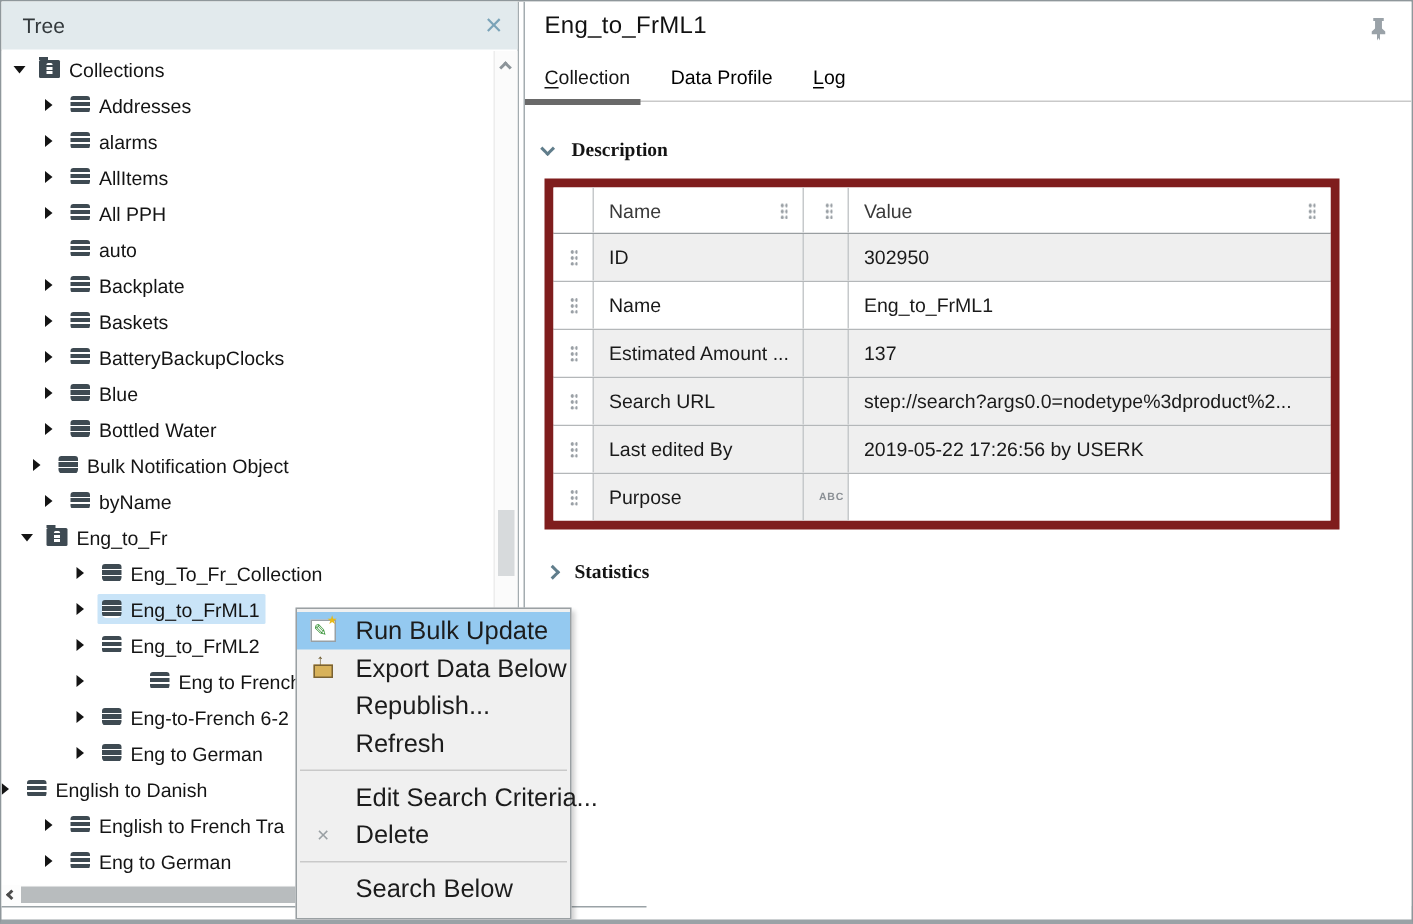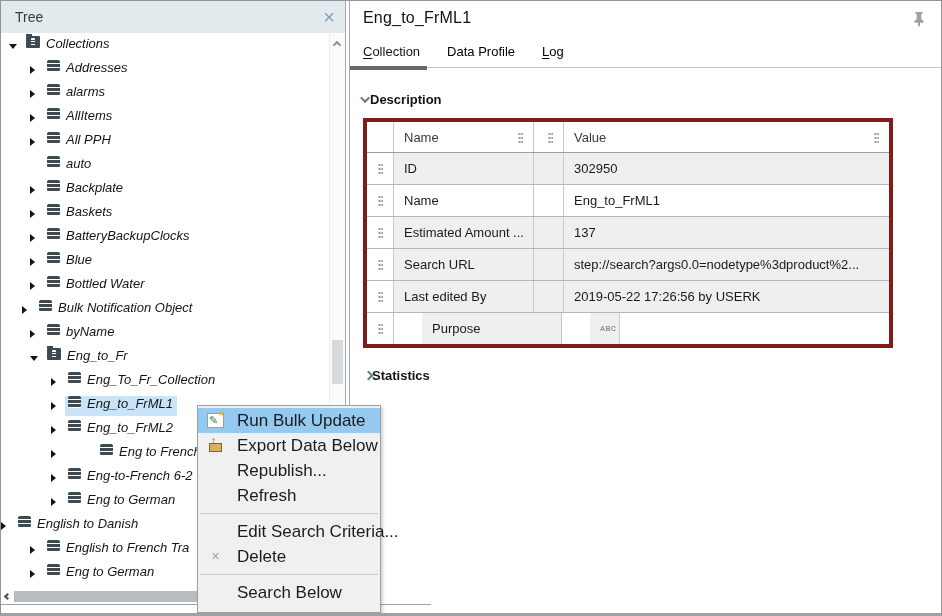--- a/index.html
+++ b/index.html
@@ -14,21 +14,21 @@
   .tree-header { position:absolute; left:0; top:0; right:0; height:32px; background:#e2eaed;
                  display:flex; align-items:center; justify-content:space-between; padding:0 10px 0 14px; }
   .tree-title { font-size:14px; color:#33393c; }
   .close-icon { font-size:20px; line-height:16px; color:#7aa3b8; cursor:pointer; }
   .tree-body { position:absolute; left:0; top:33px; right:16px; bottom:14px; overflow:hidden; background:#fff; }
   .tree-item { height:24px; display:flex; align-items:center; white-space:nowrap; }
   .arrow { width:14px; height:10px; display:inline-flex; align-items:center; flex:0 0 14px; }
   .arrow i { display:block; width:0; height:0; }
   .arrow.collapsed i { border-left:5px solid #141414; border-top:4px solid transparent; border-bottom:4px solid transparent; }
   .arrow.expanded i { border-top:5px solid #141414; border-left:4px solid transparent; border-right:4px solid transparent; }
-  .twrap { display:inline-flex; align-items:flex-start; height:20px; padding:0 4px 0 3px; border-radius:1px;font-style:italic; }
+  .twrap { display:inline-flex; align-items:center; height:20px; padding:0 4px 0 3px; border-radius:1px; }
   .twrap.selected { background:#c9e4f8; }
   .ticon { flex:0 0 auto; margin-right:6px; }
   .db-icon { width:13px; height:12px; border-radius:2px 2px 3px 3px;
              background:repeating-linear-gradient(to bottom, #3e4a52 0 3px, #ffffff 3px 4px); }
   .folder-icon { width:14px; height:12px; background:#3e4a52; border-radius:1px; position:relative; }
   .folder-icon::before { content:""; position:absolute; top:-2px; left:0; width:6px; height:2px; background:#3e4a52; }
   .folder-icon::after { content:""; position:absolute; left:5px; top:2px; width:4px; height:8px; border-radius:1px;
              background:repeating-linear-gradient(to bottom, #ffffff 0 1.6px, #3e4a52 1.6px 2.8px); }
   .tlabel { font-size:13px; color:#141414; }
 
@@ -51,30 +51,30 @@
   .detail-title { font-size:16px; color:#111; letter-spacing:.2px; }
   .pin-icon { width:16px; height:18px; margin-top:2px; }
   .tabs-block { position:relative; margin-top:15px; padding-bottom:9px; }
   .tabs-row { display:flex; gap:27px; }
   .tab { font-size:13px; color:#000000; cursor:pointer; }
   .tab u { text-underline-offset:2px; }
   .tab.active { color:#141414; }
   .tabs-line { position:absolute; left:-13px; right:0; bottom:0; height:1px; background:#c9c9c9; }
   .tabs-bar { position:absolute; left:-13px; bottom:-2px; width:77px; height:4px; background:#696969; }
 
-  .section-header { display:flex; align-items:center; margin-top:24px; }
+  .section-header { display:flex; align-items:center; gap:11px; margin-top:24px;font-family:Liberation Serif, serif; }
   .chev { width:7px; height:7px; border-left:2px solid #607d8b; border-bottom:2px solid #607d8b; flex:0 0 auto; }
   .chev.down { transform:rotate(-45deg) translateY(-2px); }
   .chev.right { transform:rotate(-135deg); margin-left:2px; }
   .section-label { font-size:13px; font-weight:bold; color:#141414; }
 
   
-  .attr-table { margin-top:11px; width:530px; border:4px solid #7f1d1d; }
+  .attr-table { margin-top:11px; width:530px; border:6px solid #7f1d1d; }
   .trow { display:grid; grid-template-columns:27px 140px 30px 1fr; border-bottom:1px solid #b4b7b9; }
-  .trow:last-child { border-bottom:none;gap:28px; }
+  .trow:last-child { border-bottom:none; }
   .cell { min-height:30px; display:flex; align-items:center; padding:0 10px; border-right:1px solid #c6c9cb;
           font-size:13px; background:#fff; overflow:hidden; white-space:nowrap; }
   .cell:last-child { border-right:none; }
   .trow.body .cell { min-height:31px; }
   .trow.head { border-bottom:1px solid #999ea1; }
   .trow.head .cell { color:#3a3a3a; }
   .trow.shade-full .cell.c-name, .trow.shade-full .cell.c-type, .trow.shade-full .cell.c-value,
   .trow.shade-label .cell.c-name, .trow.shade-label .cell.c-type { background:#efefef; }
   .cell.c-drag { justify-content:center; padding:0; }
   .dots { width:5px; height:11px;
@@ -220,21 +220,21 @@
         </div>
         <div class="tree-item" style="padding-left: 29px;">
           <span class="arrow collapsed">
             <i></i>
           </span>
           <span class="twrap">
             <span class="ticon db-icon"></span>
             <span class="tlabel">byName</span>
           </span>
         </div>
-        <div class="tree-item" style="padding-left: 29px;">
+        <div class="tree-item" style="padding-left: 13px;">
           <span class="arrow expanded">
             <i></i>
           </span>
           <span class="twrap">
             <span class="ticon folder-icon"></span>
             <span class="tlabel">Eng_to_Fr</span>
           </span>
         </div>
         <div class="tree-item" style="padding-left: 50px;">
           <span class="arrow collapsed">

